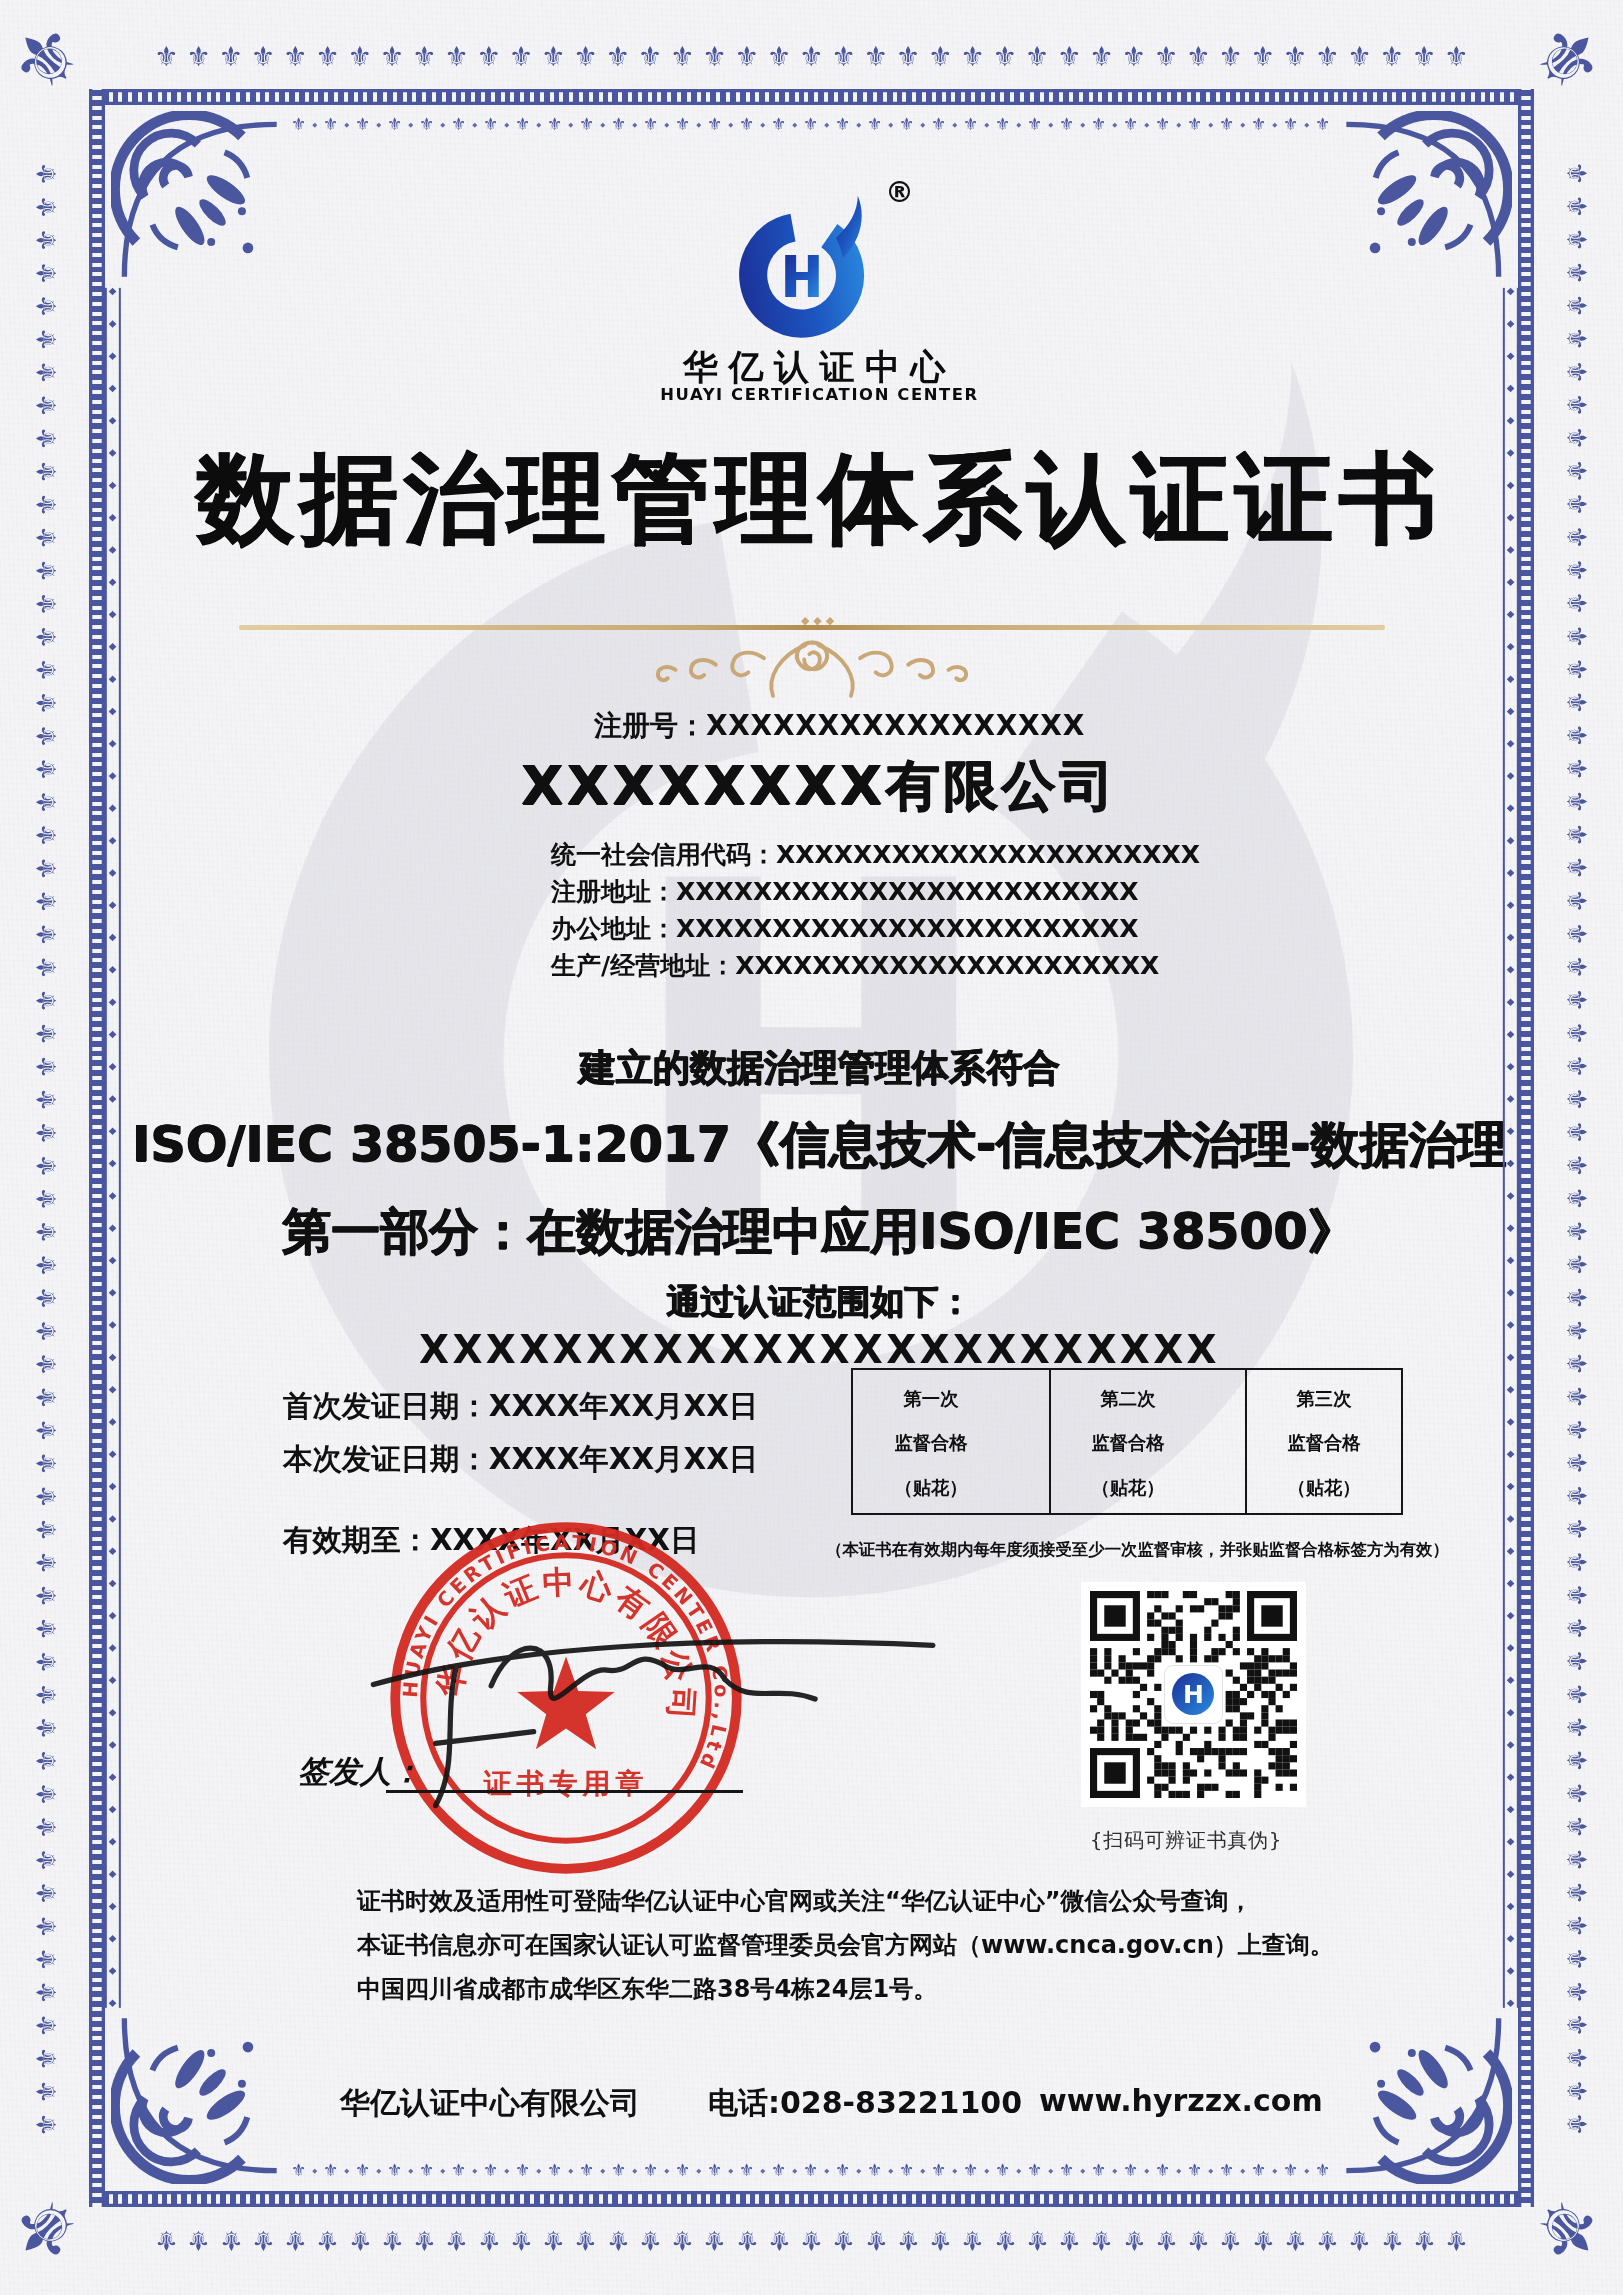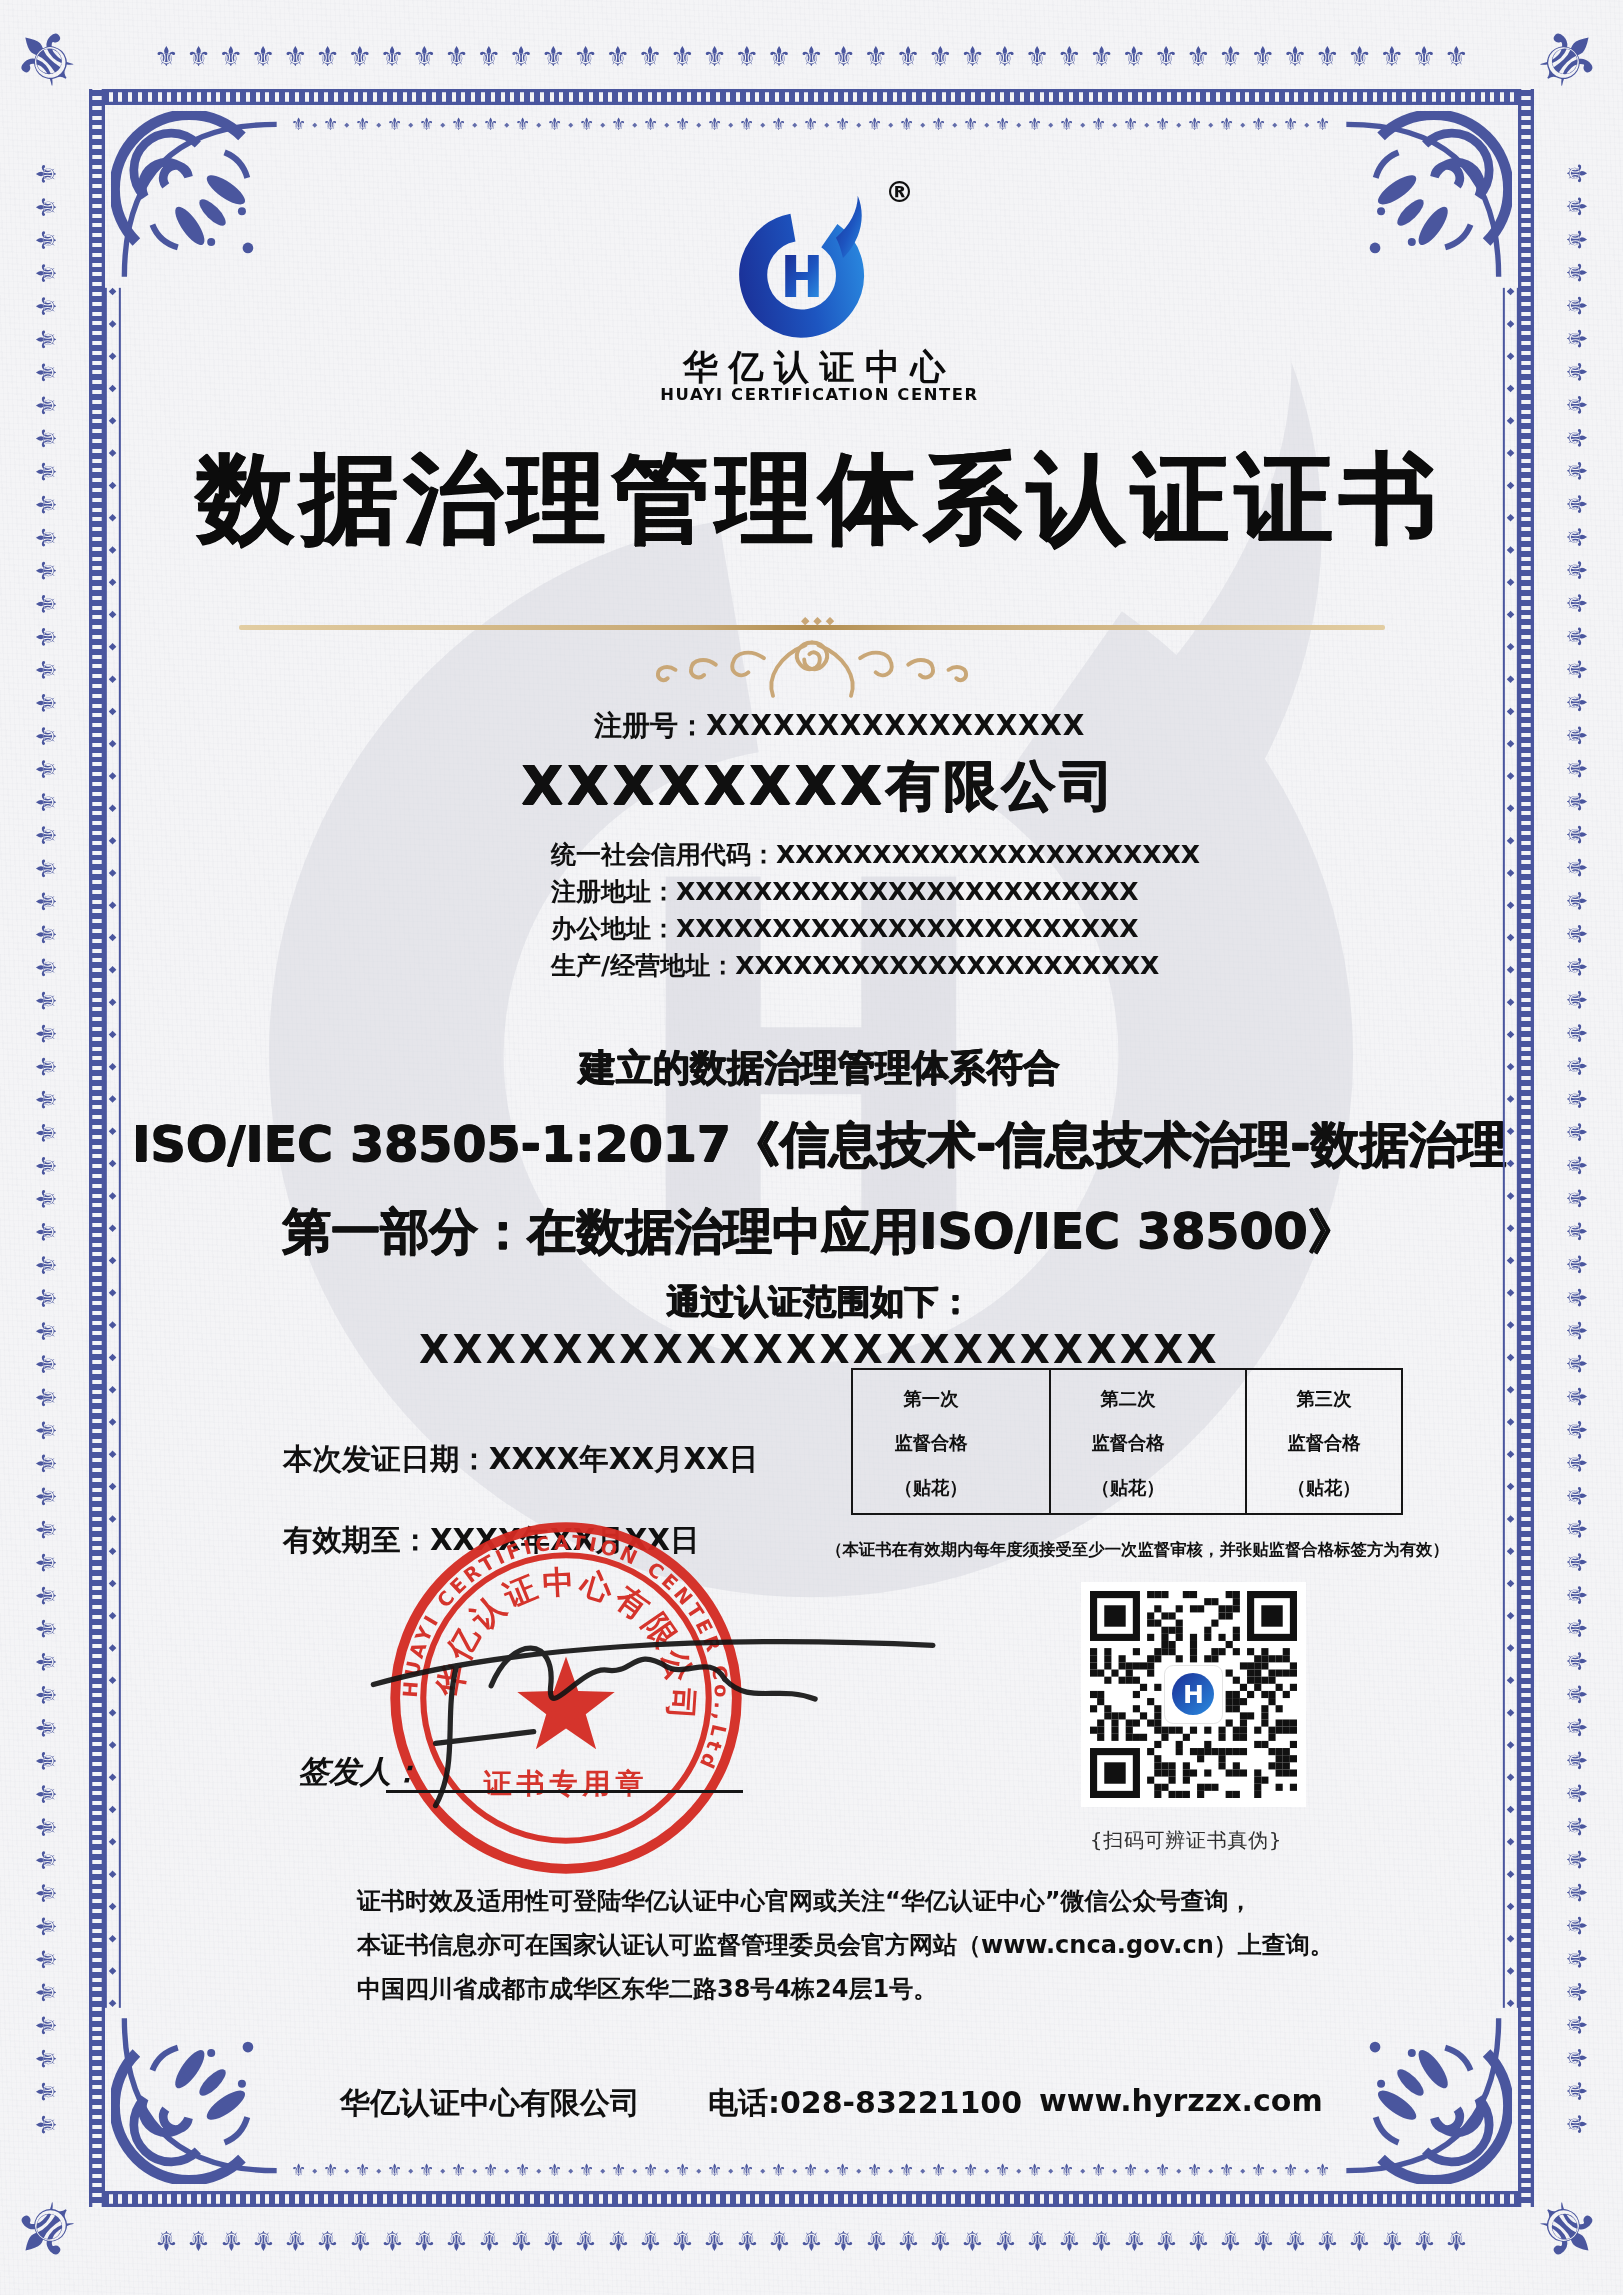--- a/index.html
+++ b/index.html
@@ -655,20 +655,23 @@
     <div><span>生产/经营地址：</span><span>XXXXXXXXXXXXXXXXXXXXXX</span></div>
   </div>
 
   <div class="abs ctr established heavy" style="top:1043px;z-index:2;">建立的数据治理管理体系符合</div>
   <div class="abs ctr iso heavy" style="top:1112px;z-index:2;">ISO/IEC 38505-1:2017《信息技术-信息技术治理-数据治理</div>
   <div class="abs ctr iso heavy" style="top:1199px;z-index:2;">第一部分：在数据治理中应用ISO/IEC 38500》</div>
 
   <div class="abs ctr scope-head heavy" style="top:1279px;z-index:2;">通过认证范围如下：</div>
   <div class="abs ctr scope-val" style="top:1327px;z-index:2;">XXXXXXXXXXXXXXXXXXXXXXXX</div>
 
+  <div class="abs date-line" style="left:283px;top:1387px;z-index:2;">
+    <span>首次发证日期：</span><span>XXXX年XX月XX日</span>
+  </div>
   <div class="abs date-line" style="left:283px;top:1440px;z-index:2;">
     <span>本次发证日期：</span><span>XXXX年XX月XX日</span>
   </div>
   <div class="abs date-line" style="left:283px;top:1521px;z-index:2;">
     <span>有效期至：</span><span>XXXX年XX月XX日</span>
   </div>
 
   <div class="abs sup-table" style="left:851px;top:1368px;height:147px;z-index:2;">
     <div class="sup-cell">
       <div>第一次</div>

